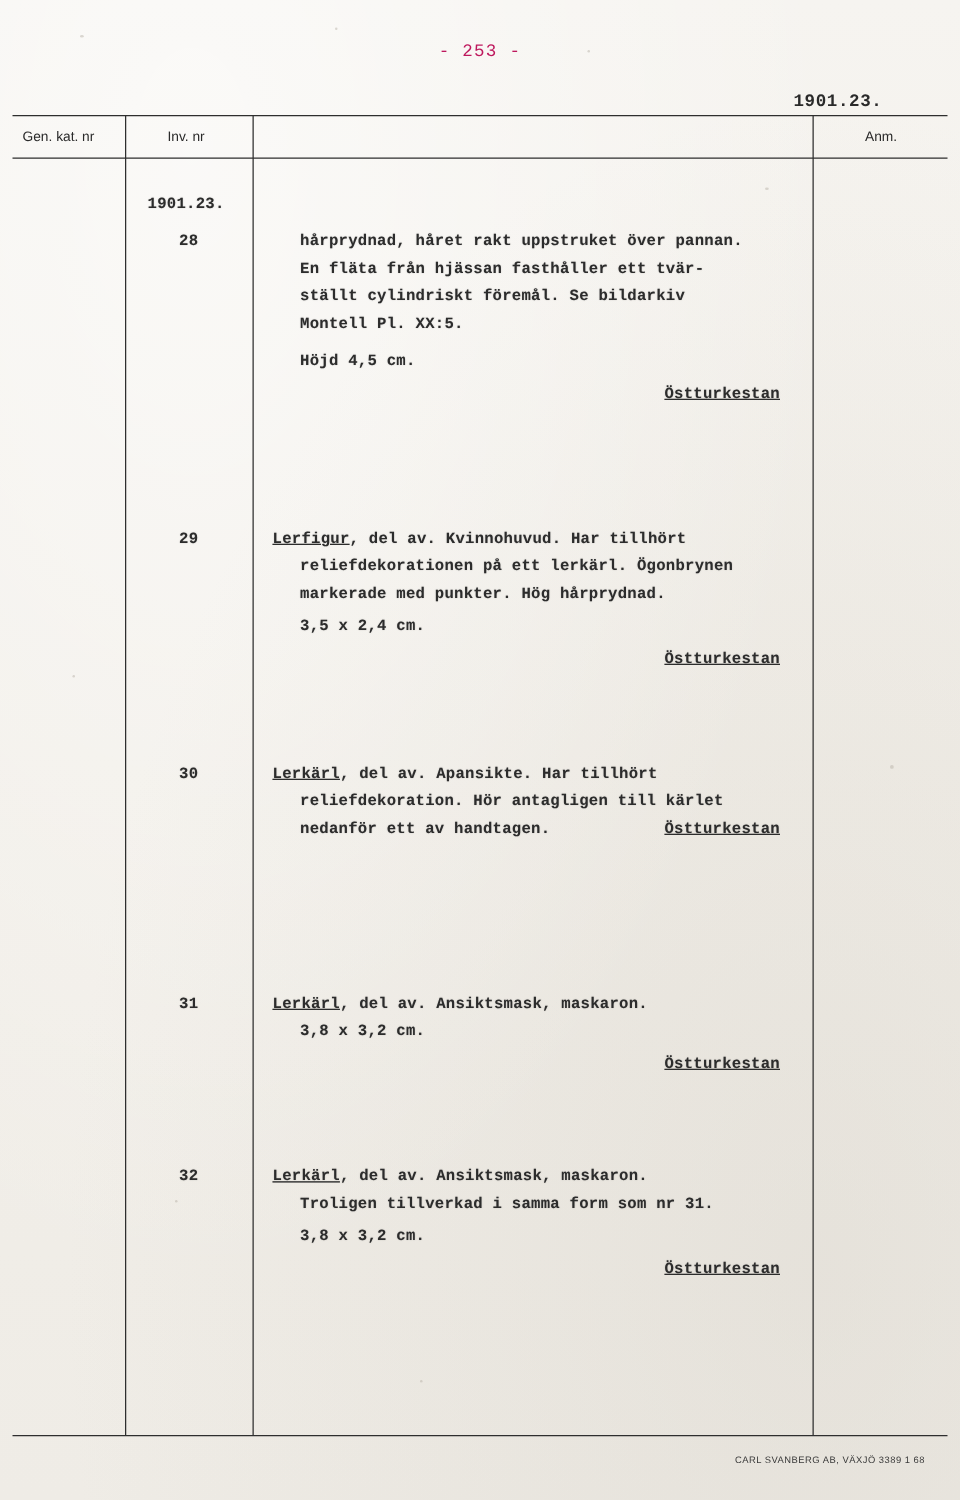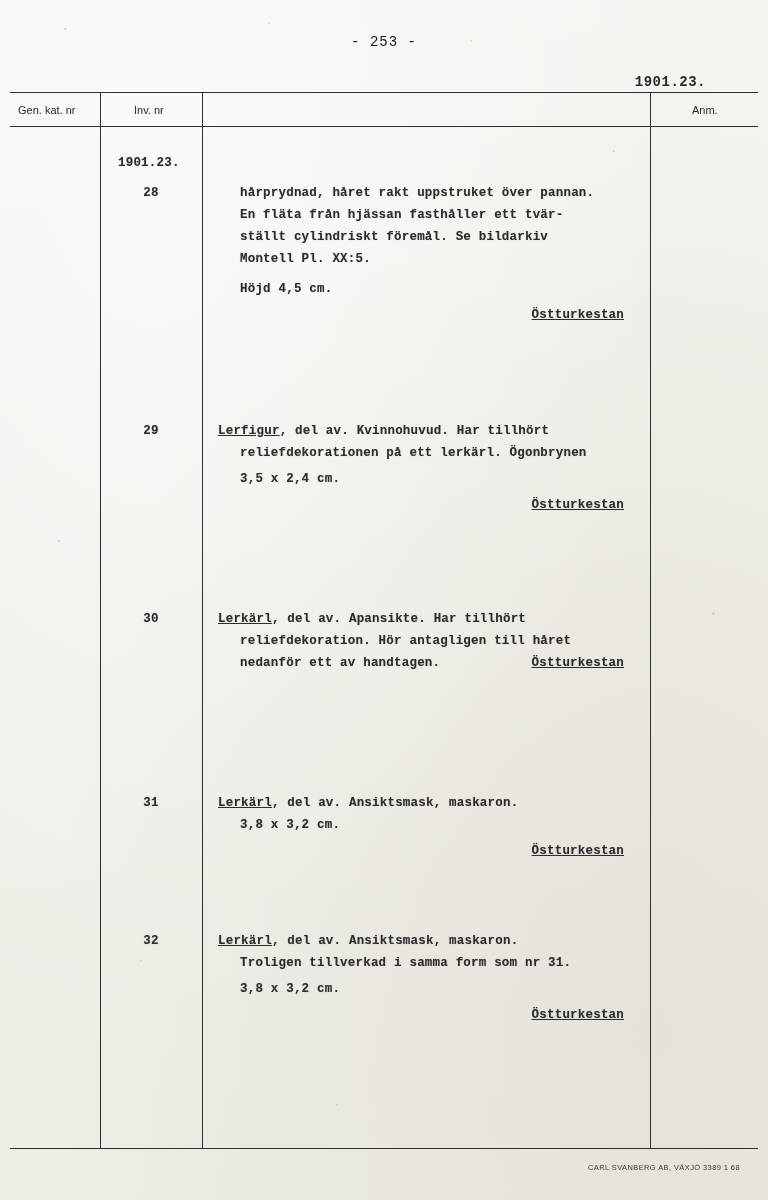--- a/index.html
+++ b/index.html
@@ -33,21 +33,21 @@
 
   .page-number {
     position: absolute;
     top: 34px;
     left: 0;
     width: 100%;
     text-align: center;
     font-family: "Liberation Mono", monospace;
     font-size: 14px;
     letter-spacing: 1px;
-    color: #0f172a;
+    color: #be185d;
   }
 
   .doc-ref {
     position: absolute;
     top: 74px;
     right: 62px;
     font-family: "Liberation Mono", monospace;
     font-size: 14px;
     font-weight: bold;
     letter-spacing: .5px;
@@ -190,30 +190,31 @@
     <div class="line indent" style="margin-top:8px;">Höjd 4,5 cm.</div>
     <div class="line origin" style="margin-top:4px;">Östturkestan</div>
   </div>
 </div>
 
 <div class="entry" style="top:420px;">
   <div class="tw inv-no">29</div>
   <div class="tw body">
     <div class="line"><span class="u">Lerfigur</span><span>, del av. Kvinnohuvud. Har tillhört</span></div>
     <div class="line indent">reliefdekorationen på ett lerkärl. Ögonbrynen</div>
+    <div class="line indent">markerade med punkter. Hög hårprydnad.</div>
     <div class="line indent" style="margin-top:4px;">3,5 x 2,4 cm.</div>
     <div class="line origin" style="margin-top:4px;">Östturkestan</div>
   </div>
 </div>
 
 <div class="entry" style="top:608px;">
   <div class="tw inv-no">30</div>
   <div class="tw body">
     <div class="line"><span class="u">Lerkärl</span><span>, del av. Apansikte. Har tillhört</span></div>
-    <div class="line indent">reliefdekoration. Hör antagligen till håret</div>
+    <div class="line indent">reliefdekoration. Hör antagligen till kärlet</div>
     <div class="line indent">nedanför ett av handtagen.</div>
     <div class="line origin" style="margin-top:-22px;">Östturkestan</div>
   </div>
 </div>
 
 <div class="entry" style="top:792px;">
   <div class="tw inv-no">31</div>
   <div class="tw body">
     <div class="line"><span class="u">Lerkärl</span><span>, del av. Ansiktsmask, maskaron.</span></div>
     <div class="line indent">3,8 x 3,2 cm.</div>

